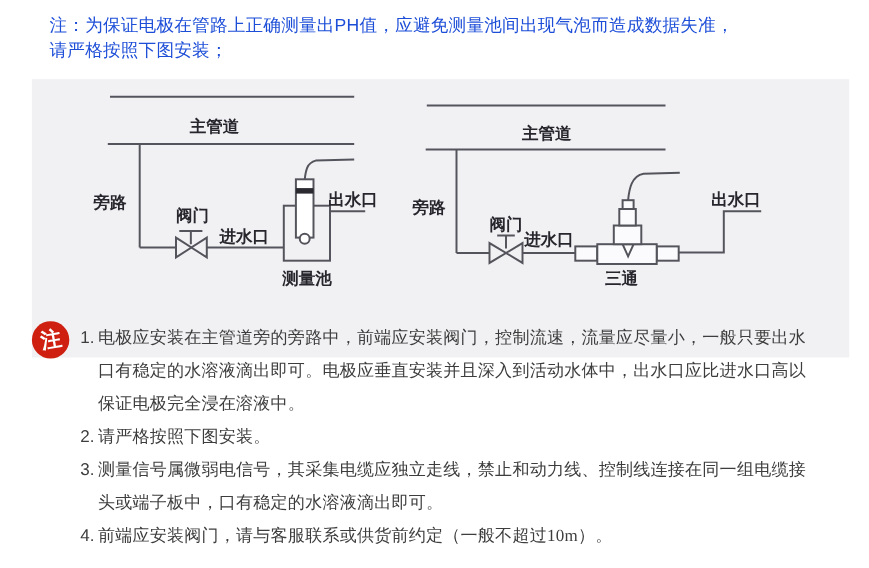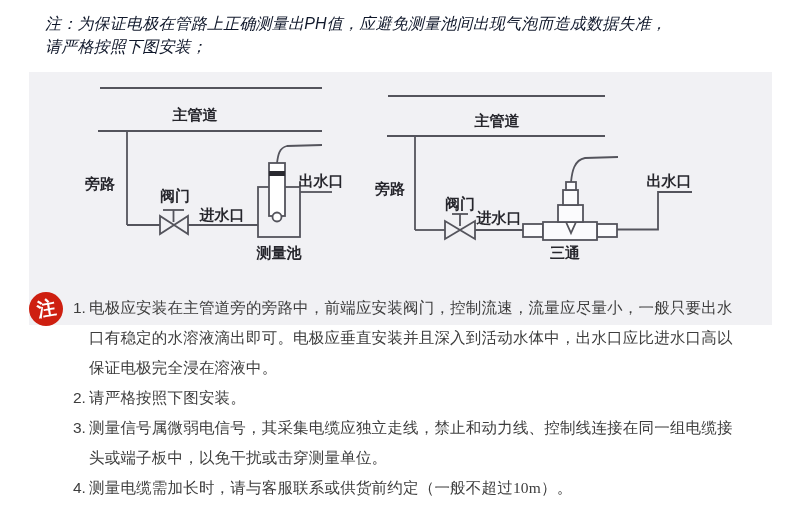--- a/index.html
+++ b/index.html
@@ -3,22 +3,22 @@
 <meta charset="utf-8">
 <style>
   html,body{margin:0;padding:0;}
   body{
     width:790px;height:516px;position:relative;overflow:hidden;
     background:#ffffff;
     font-family:"Liberation Sans","DejaVu Sans",sans-serif;
   }
   .top-note{
     position:absolute;left:45px;top:12px;width:712px;
-    font-size:16px;line-height:23px;color:#0f172a;
-    white-space:pre-line;letter-spacing:0.2px;font-style:italic;
+    font-size:16px;line-height:23px;color:#1d4ed8;
+    white-space:pre-line;letter-spacing:0.2px;
   }
   .diagram-panel{
     position:absolute;left:29px;top:72px;width:743px;height:253px;
     background:#f1f1f4;
     text-align:right;
   }
   .diagram-panel svg{display:block;}
   svg text{
     font-family:"Liberation Sans","DejaVu Sans",sans-serif;
     font-size:15px;font-weight:bold;fill:#26262c;
@@ -127,19 +127,19 @@
 口有稳定的水溶液滴出即可。电极应垂直安装并且深入到活动水体中，出水口应比进水口高以
 保证电极完全浸在溶液中。</div>
   </div>
   <div class="note-item">
     <div class="note-num">2.</div>
     <div class="note-text">请严格按照下图安装。</div>
   </div>
   <div class="note-item">
     <div class="note-num">3.</div>
     <div class="note-text">测量信号属微弱电信号，其采集电缆应独立走线，禁止和动力线、控制线连接在同一组电缆接
-头或端子板中，以免干扰或击穿测量单位。</div>
+头或端子板中，口有稳定的水溶液滴出即可。</div>
   </div>
   <div class="note-item">
     <div class="note-num">4.</div>
-    <div class="note-text">测量电缆需加长时，请与客服联系或供货前约定（一般不超过10m）。</div>
+    <div class="note-text">前端应安装阀门，请与客服联系或供货前约定（一般不超过10m）。</div>
   </div>
 </div>
 
 </body></html>

